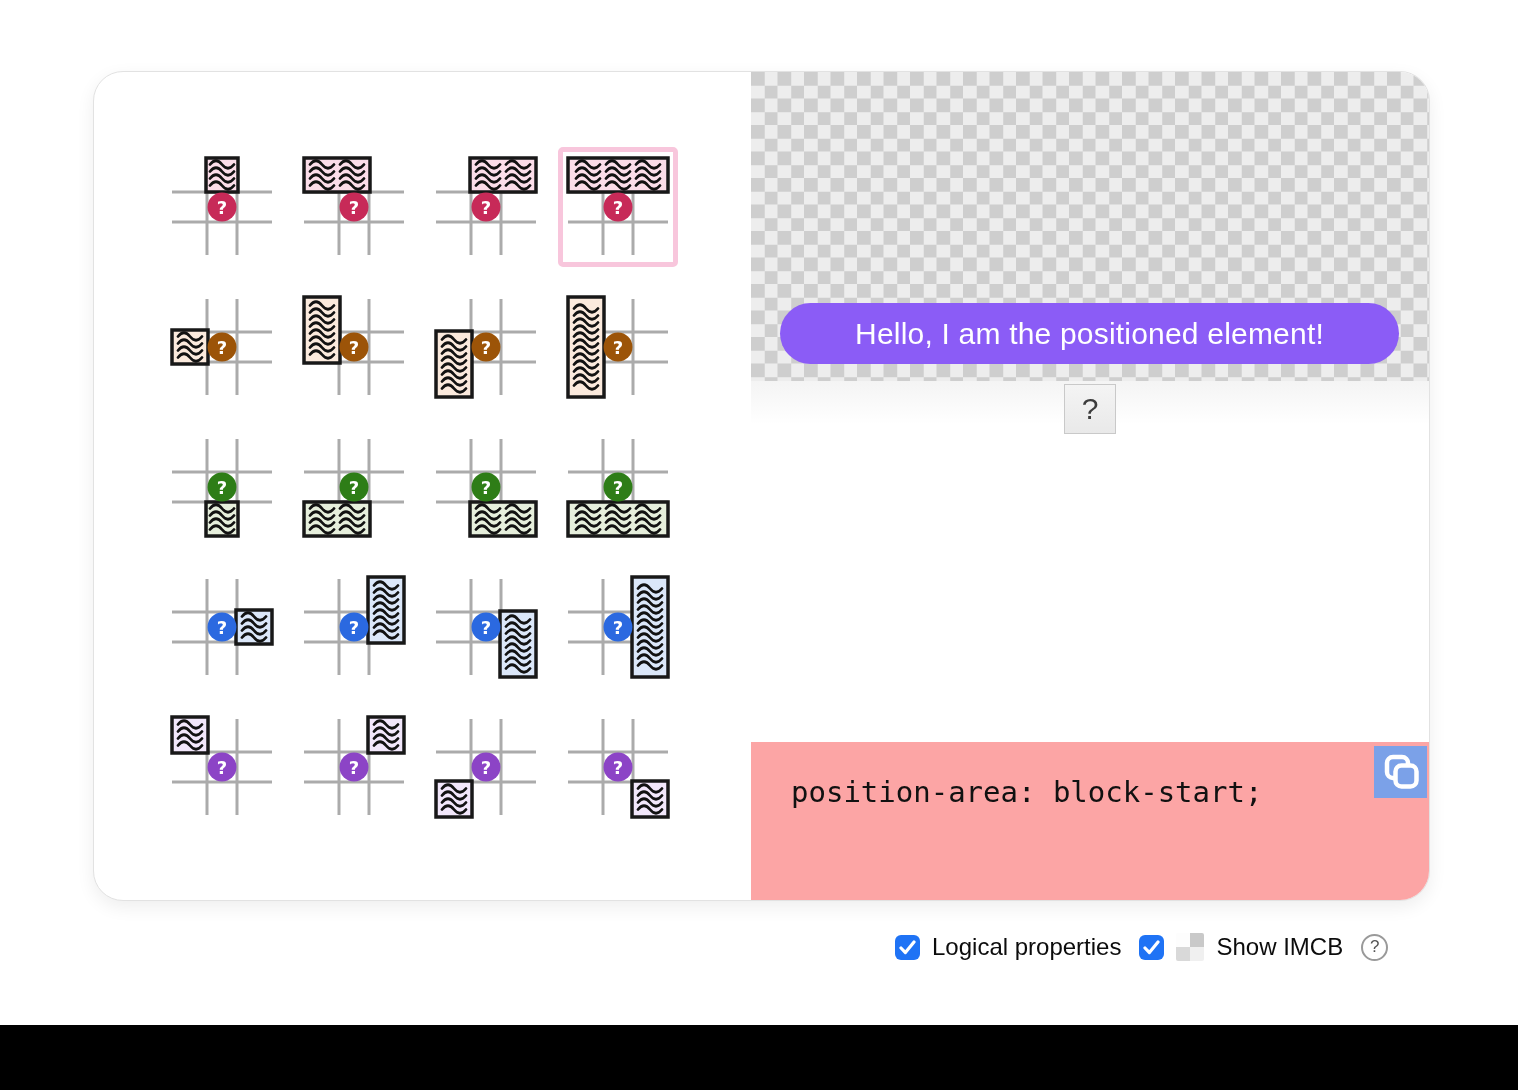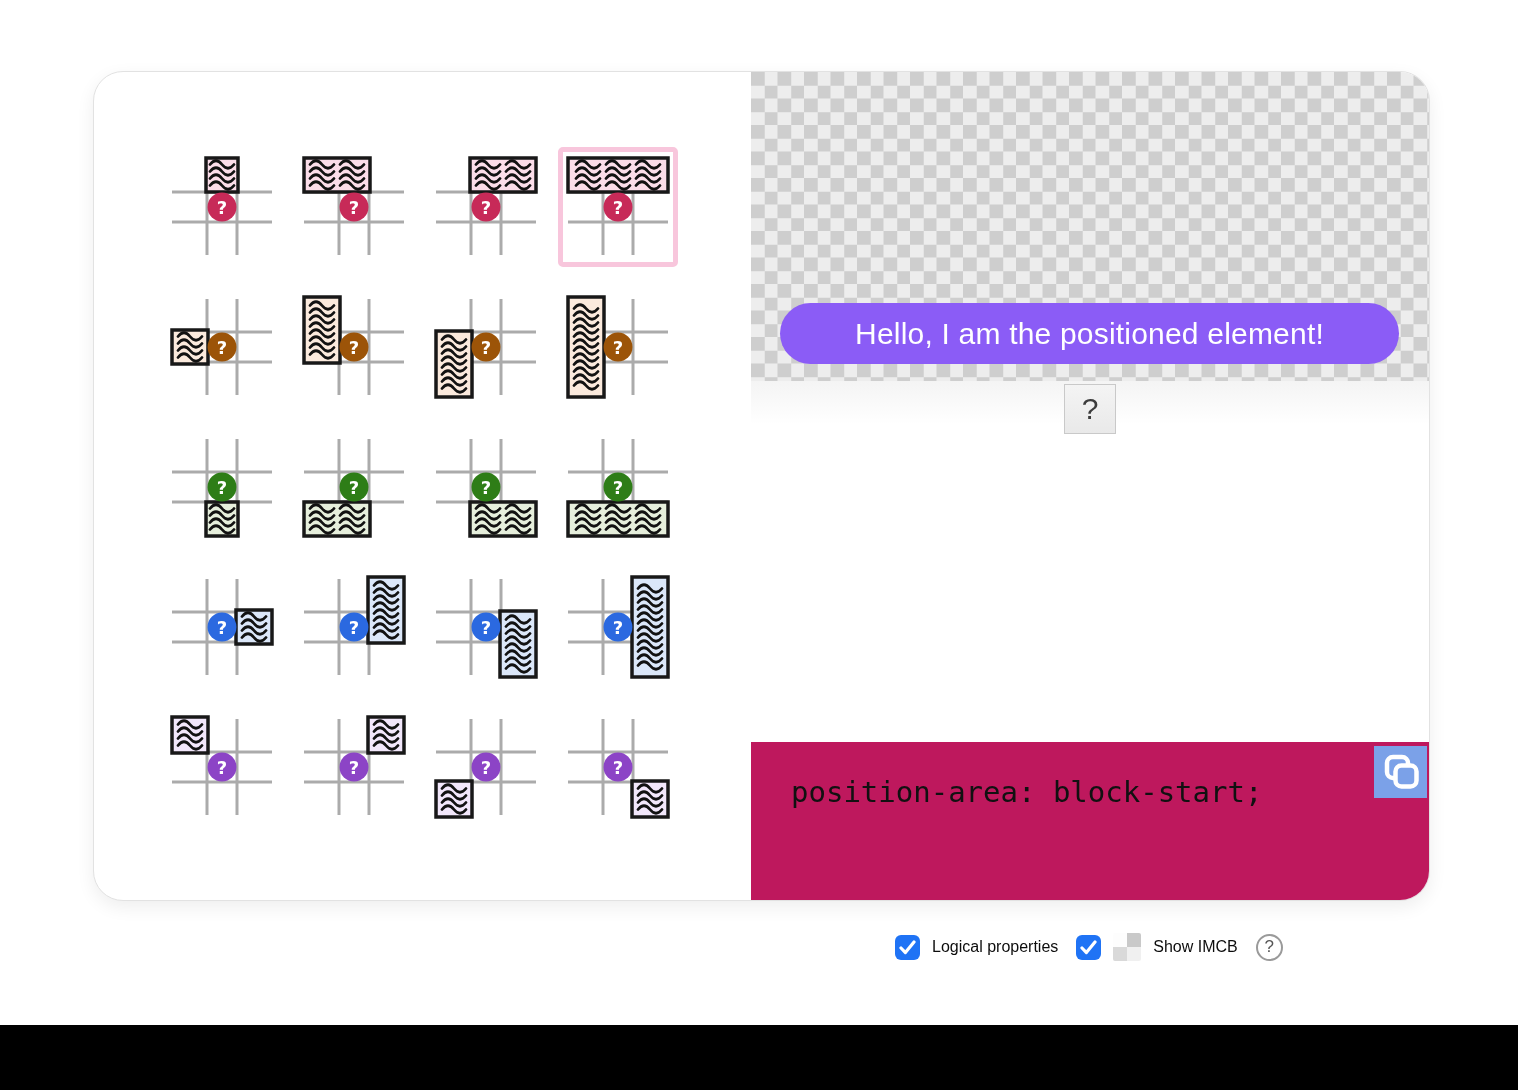--- a/index.html
+++ b/index.html
@@ -35,21 +35,21 @@
   .code-panel{position:absolute;left:657px;top:670px;width:678px;height:158px;background:#f7f7f7;}
   .code-text{position:absolute;left:40px;top:33px;font-family:"DejaVu Sans Mono",monospace;
              font-size:29px;color:#111111;white-space:pre;}
   .copy-btn{position:absolute;left:1280px;top:674px;width:53px;height:52px;border:none;
             display:flex;align-items:center;justify-content:center;cursor:pointer;padding:0;}
 
   
   .controls{position:absolute;left:895px;top:928px;height:38px;display:flex;align-items:center;}
   .cbx{width:25px;height:25px;border-radius:6px;display:inline-flex;align-items:center;
        justify-content:center;cursor:pointer;flex:0 0 auto;}
-  .ctl-label{font-size:16px;color:#0c0c0c;margin-left:12px;margin-right:18px;white-space:nowrap;}
+  .ctl-label{font-size:24px;color:#0c0c0c;margin-left:12px;margin-right:18px;white-space:nowrap;}
   .swatch{width:28px;height:28px;margin-left:12px;border-radius:2px;flex:0 0 auto;
           background:conic-gradient(#c9c9c9 25%,#f0f0f0 0 50%,#d9d9d9 0 75%,#fdfdfd 0);
           background-size:28px 28px;}
   .help{width:27px;height:27px;border:2px solid #9a9a9a;border-radius:50%;box-sizing:border-box;
         display:inline-flex;align-items:center;justify-content:center;
         font-size:17px;color:#555;cursor:pointer;flex:0 0 auto;}
 
   .bottom-bar{position:absolute;left:0;top:1025px;width:1518px;height:65px;}
 </style>
 </head>
@@ -340,21 +340,21 @@
       </div>
     </div>
 
   <div class="checker"></div>
   <div class="checker-fade"></div>
 
   <div class="pill" style="background: #8b5cf6; color: rgb(255, 255, 255);">Hello, I am the positioned element!</div>
 
   <div class="anchor-btn">?</div>
 
-  <div class="code-panel" style="background: #be185d;">
+  <div class="code-panel" style="background: #fca5a5;">
     <div class="code-text">position-area: block-start;</div>
   </div>
   <button class="copy-btn" title="" style="background: rgb(123, 161, 232);">
     <span style="display:flex;">
       <svg width="53" height="52" viewBox="0 0 53 52">
         <rect x="13" y="11" width="21" height="21" rx="6" fill="none" stroke="#ffffff" stroke-width="4.5"></rect>
         <rect x="21.5" y="19.5" width="21" height="21" rx="6" fill="#7ba1e8" stroke="#ffffff" stroke-width="4.5"></rect>
       </svg>
     </span>
   </button>

